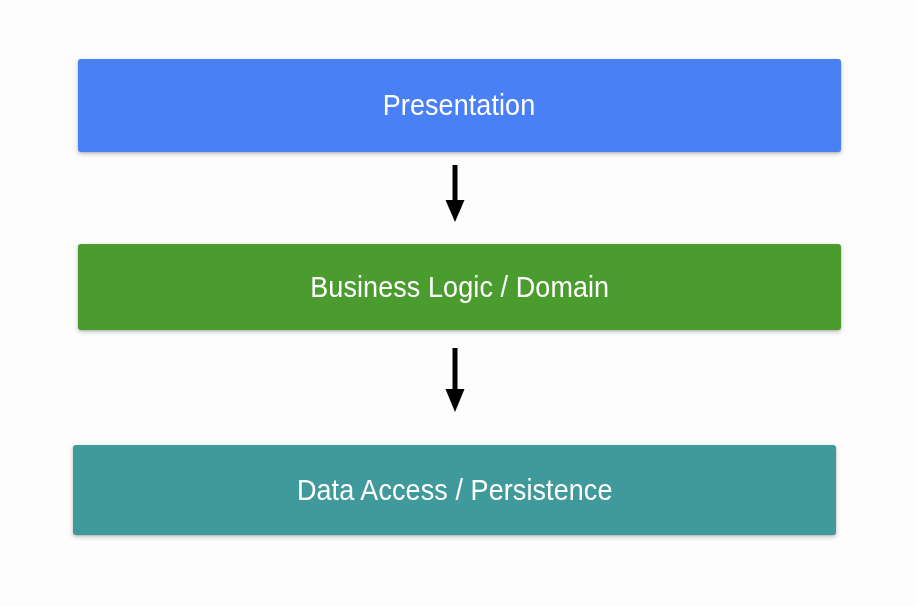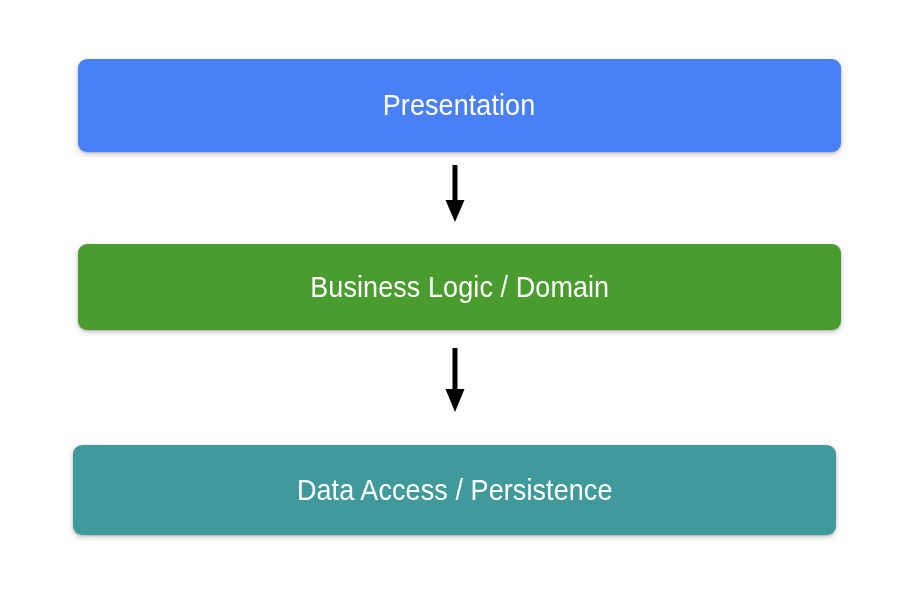--- a/index.html
+++ b/index.html
@@ -18,21 +18,21 @@
     position: relative;
     width: 916px;
     height: 606px;
     background: #fdfdfd;
   }
   .layer-box {
     position: absolute;
     display: flex;
     align-items: center;
     justify-content: center;
-    border-radius: 9px;
+    border-radius: 3px;
     box-shadow: 0 2px 5px rgba(0, 0, 0, 0.22),
                 0 1px 2px rgba(0, 0, 0, 0.12);
     box-sizing: border-box;
   }
   .layer-label {
     color: #ffffff;
     font-family: "Liberation Sans Narrow", "Liberation Sans", "DejaVu Sans", sans-serif;
     font-size: 29px;
     font-weight: 400;
     letter-spacing: 0.1px;

